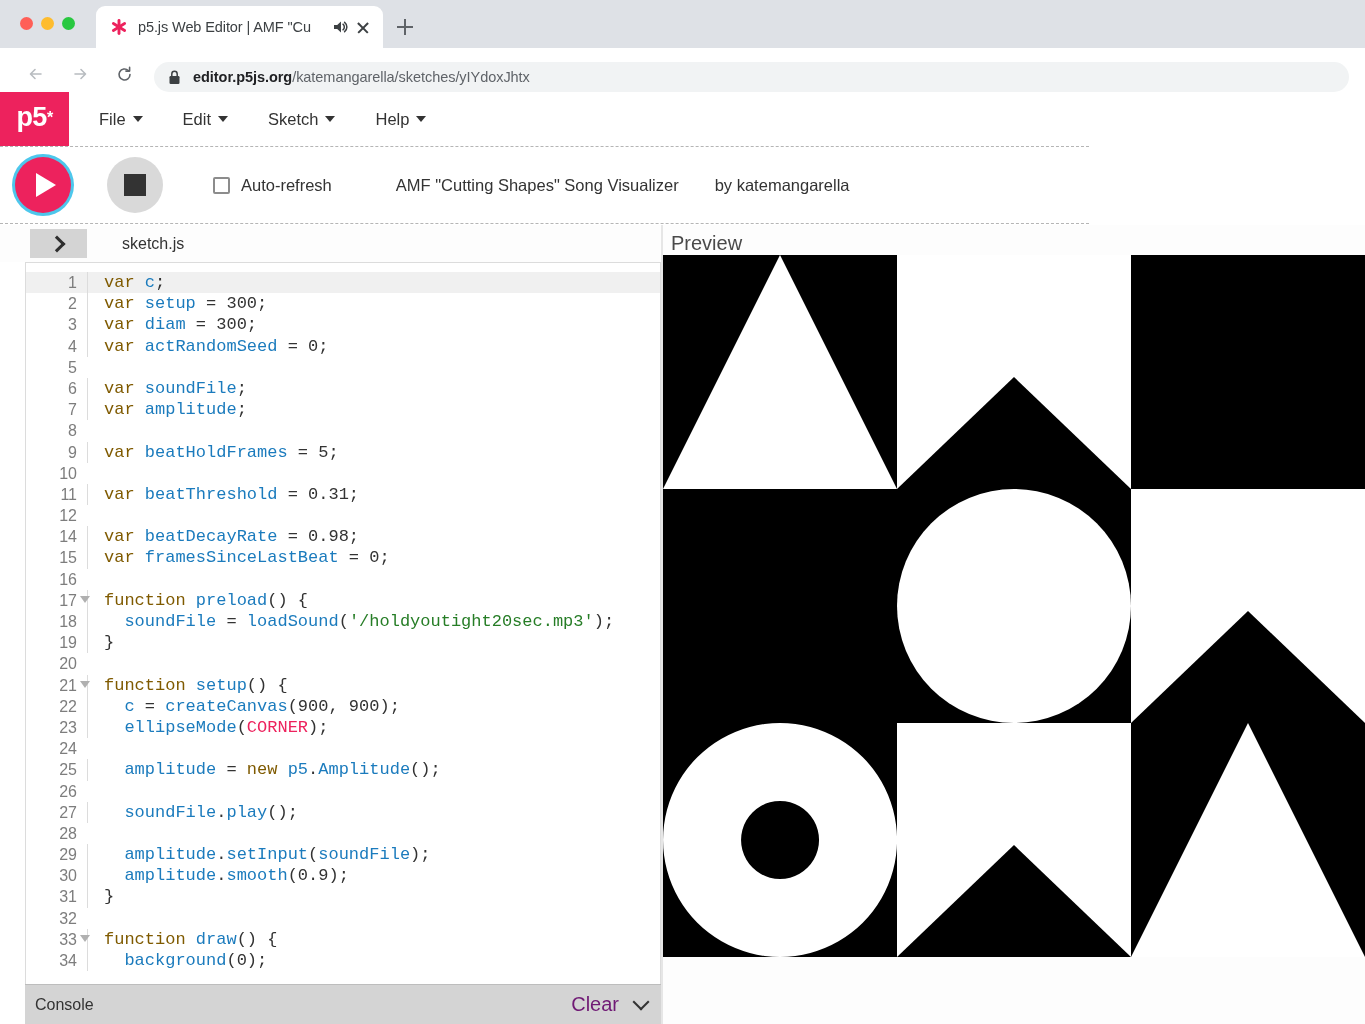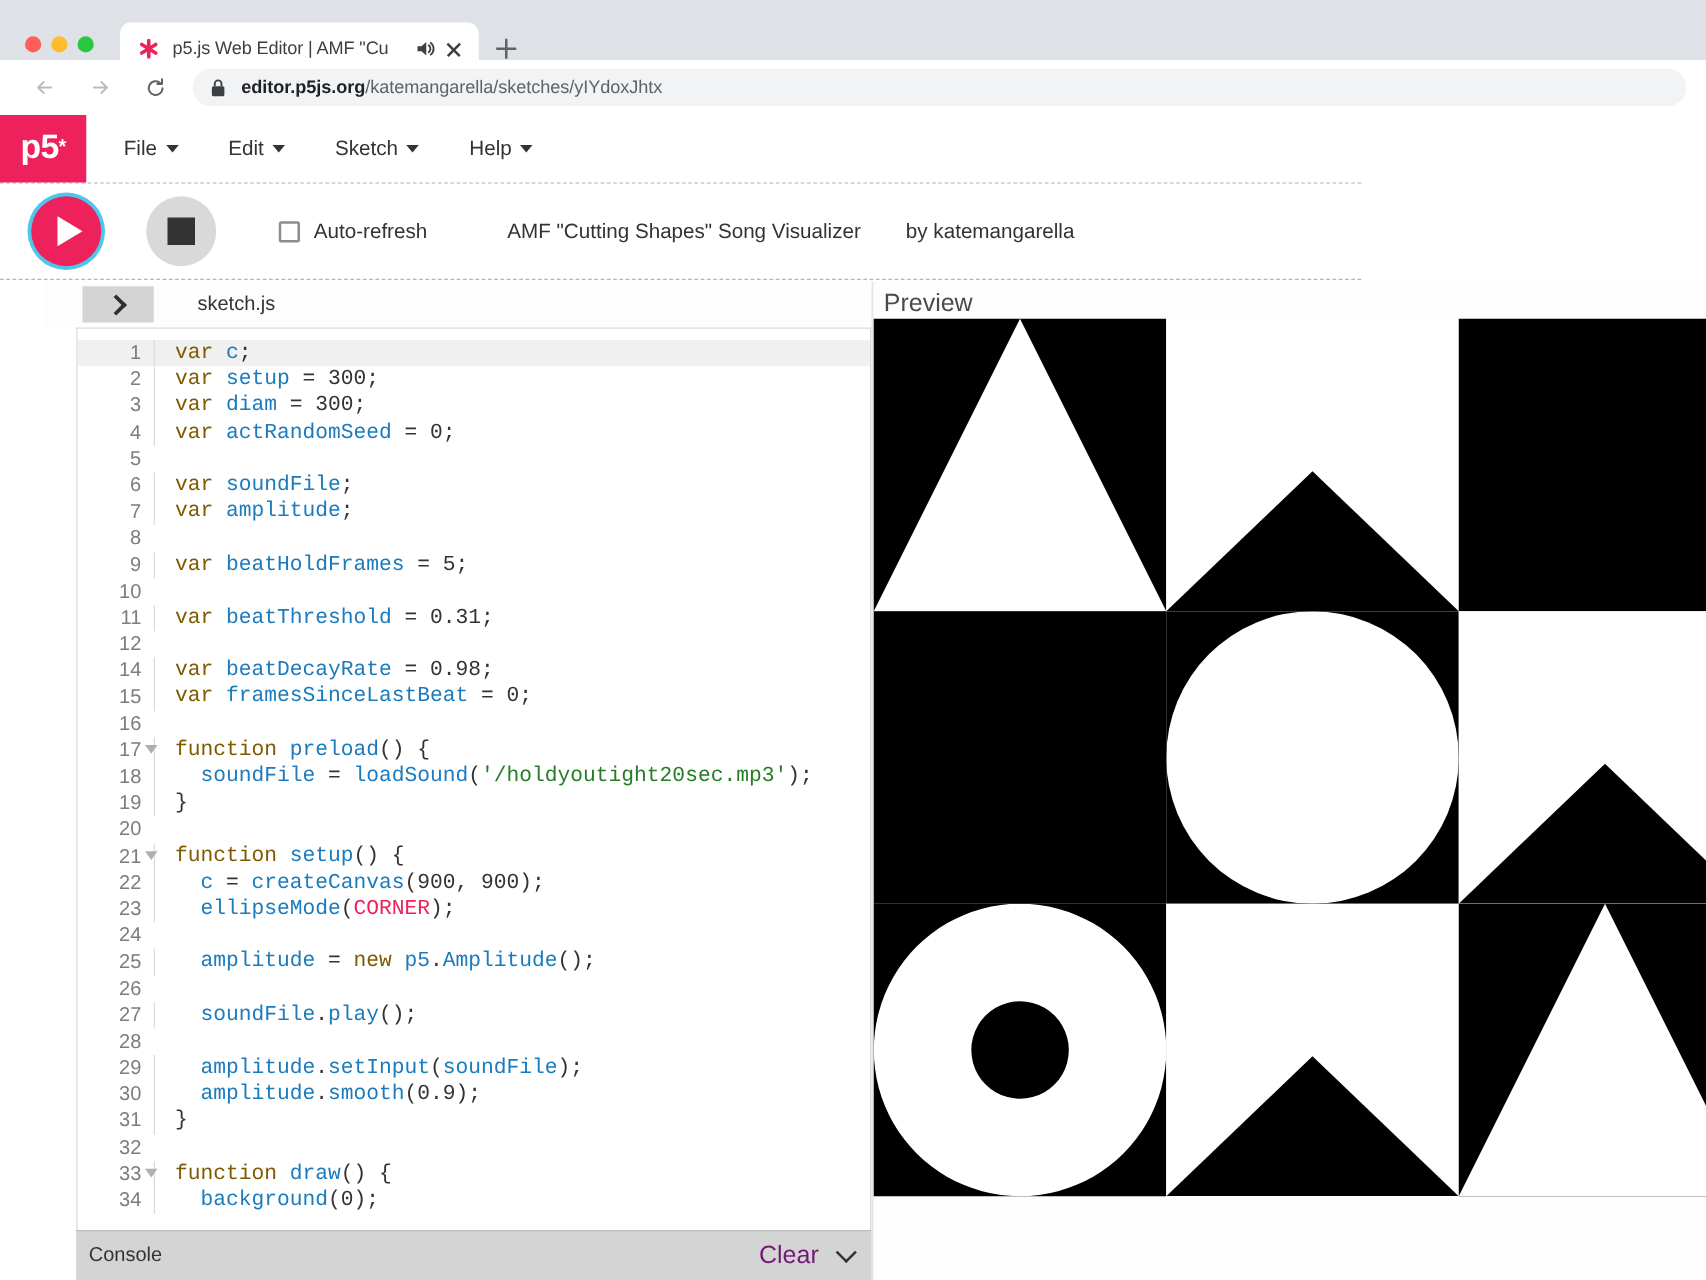--- a/index.html
+++ b/index.html
@@ -11,21 +11,21 @@
     background: #ffffff;
   }
   body { position: relative; }
 
   
   .browser-chrome {
     position: absolute; left: 0; top: 0; width: 1365px; height: 92px;
     background: #dee1e6;
   }
   .tabstrip {
-    position: absolute; left: 0; top: 12px; width: 100%; height: 48px;
+    position: absolute; left: 0; top: 0; width: 100%; height: 48px;
   }
   .traffic-lights {
     position: absolute; left: 20px; top: 17px;
     display: flex; gap: 8px;
   }
   .dot { width: 13px; height: 13px; border-radius: 50%; }
   .dot.red { background: #ff5f57; }
   .dot.yellow { background: #febc2e; }
   .dot.green { background: #28c840; }
 
@@ -69,21 +69,21 @@
   }
   .newtab::before, .newtab::after {
     content: ""; position: absolute; background: #5f6368;
   }
   .newtab::before { left: 5px; top: 12px; width: 16px; height: 1.8px; }
   .newtab::after  { left: 12.1px; top: 5px; width: 1.8px; height: 16px; }
 
   .toolbar-row {
     position: absolute; left: 0; top: 48px; width: 100%; height: 44px;
     background: #ffffff;
-    display: flex; align-items: center;
+    display: flex; align-items: flex-end;
   }
   .nav-btn {
     width: 36px; height: 36px; margin-left: 8px;
     position: relative; flex: 0 0 36px;
   }
   .nav-btn:first-child { margin-left: 18px; }
   .arrow-l, .arrow-r {
     position: absolute; left: 50%; top: 50%;
     width: 16px; height: 16px; margin: -8px 0 0 -8px;
   }
@@ -128,21 +128,21 @@
     border-left: 5px solid transparent;
     border-right: 5px solid transparent;
     border-top: 6px solid #333333;
     display: inline-block;
   }
 
   .toolbar {
     position: relative; height: 77px; width: 100%;
     background: #ffffff;
     border-bottom: 1px dashed #b5b5b5;
-    display: flex; align-items: center; padding-left: 25px; gap: 20px;
+    display: flex; align-items: center; padding-left: 15px; gap: 20px;
   }
   .play-btn {
     width: 56px; height: 56px; border-radius: 50%;
     background: #ed225d;
     box-shadow: 0 0 0 3px #4dc7ec;
     display: flex; align-items: center; justify-content: center;
     flex: 0 0 56px;
   }
   .play-tri {
     width: 0; height: 0;
@@ -182,21 +182,21 @@
   
   .workspace {
     position: absolute; left: 0; top: 133px;
     width: 1365px; height: 799px;
     display: flex;
   }
   .editor-pane {
     width: 663px; flex: 0 0 663px; position: relative;
     background: #ffffff;
     border-right: 2px solid #e6e6e6;
-    display: flex; flex-direction: column; margin-left: 36px;
+    display: flex; flex-direction: column;
   }
   .editor-header {
     height: 37px; flex: 0 0 37px;
     display: flex; align-items: center;
     padding-left: 30px; background: #fdfdfd;
   }
   .sidebar-toggle {
     width: 57px; height: 29px; background: #d4d4d4;
     display: flex; align-items: center; justify-content: center;
     flex: 0 0 57px;

